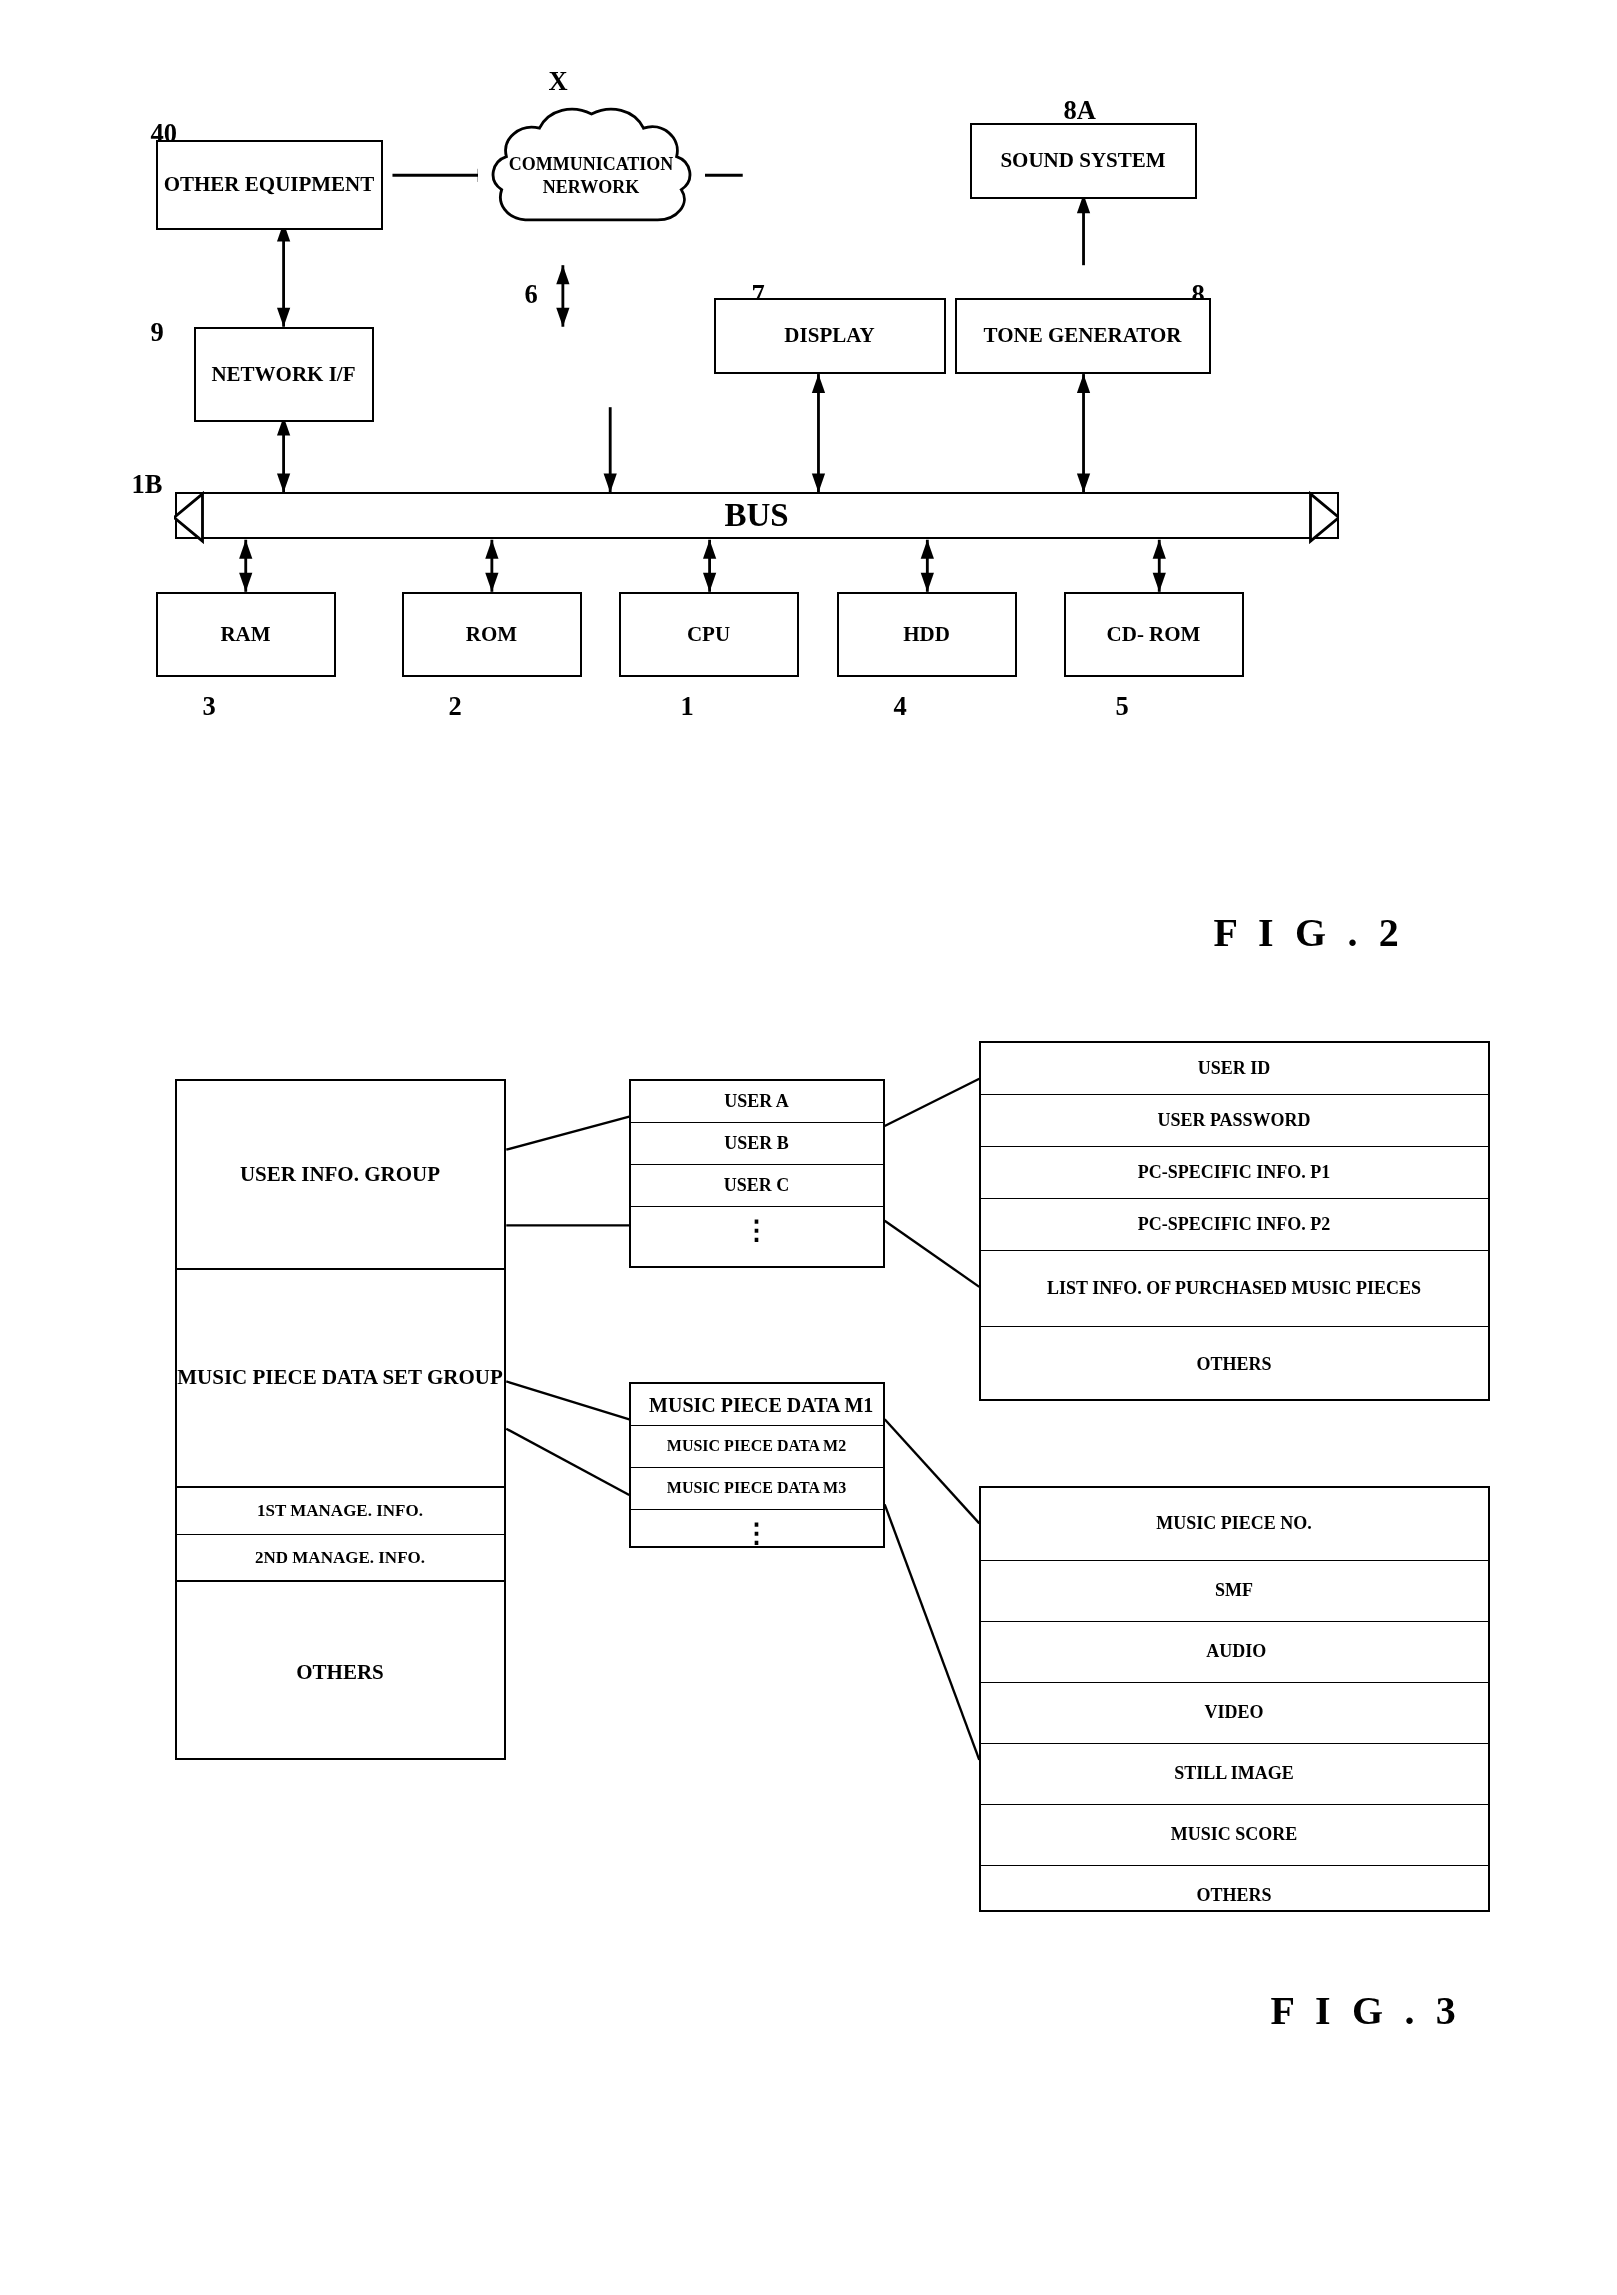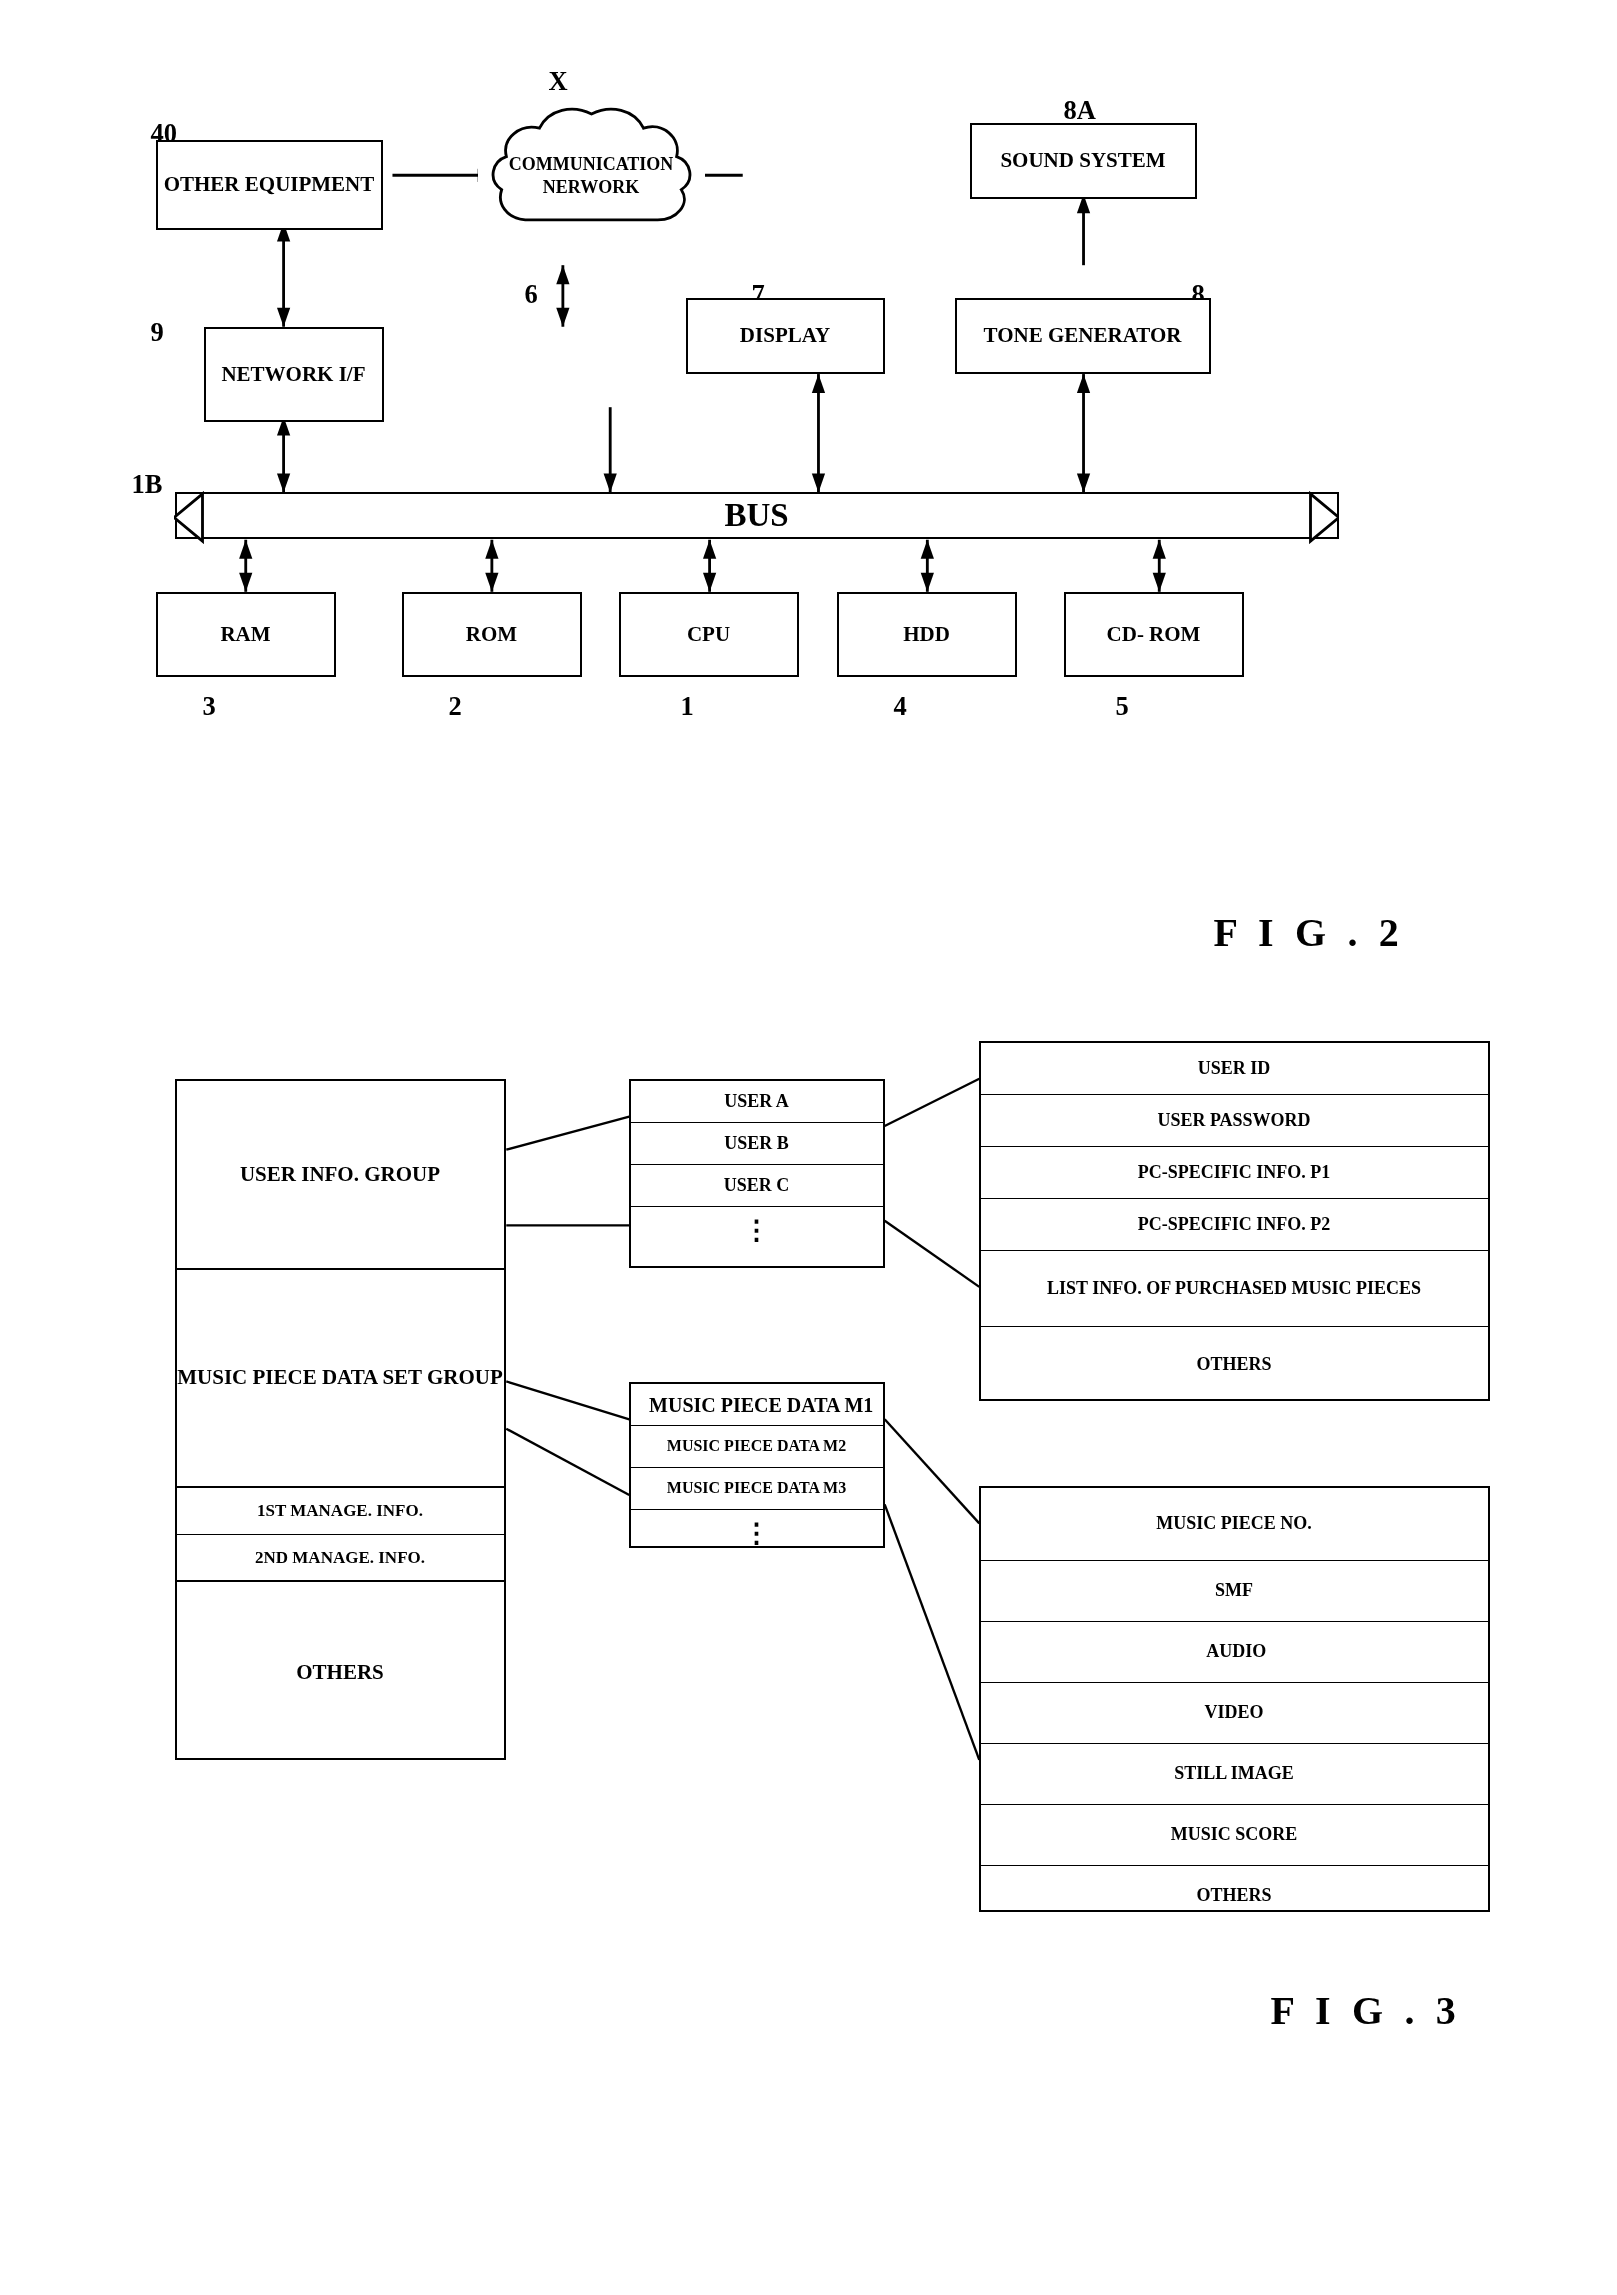--- a/index.html
+++ b/index.html
@@ -210,31 +210,31 @@
 
       <span class="label" style="left:965px;top:57px;">8A</span>
 
       <div class="box" style="left:871px;top:85px;width:227px;height:76px;">
         <span>SOUND
 SYSTEM</span>
       </div>
 
       <span class="label" style="left:52px;top:279px;">9</span>
 
-      <div class="box" style="left:105px;top:289px;width:180px;height:95px;">
+      <div class="box" style="left:95px;top:289px;width:180px;height:95px;">
         <span>NETWORK
 I/F</span>
       </div>
 
       <span class="label" style="left:426px;top:241px;">6</span>
 
 
       <span class="label" style="left:653px;top:241px;">7</span>
 
-      <div class="box" style="left:587px;top:260px;width:199px;height:76px;">
+      <div class="box" style="left:615px;top:260px;width:232px;height:76px;">
         <span>DISPLAY</span>
       </div>
 
       <span class="label" style="left:1093px;top:241px;">8</span>
 
       <div class="box" style="left:856px;top:260px;width:256px;height:76px;">
         <span>TONE
 GENERATOR</span>
       </div>
 

